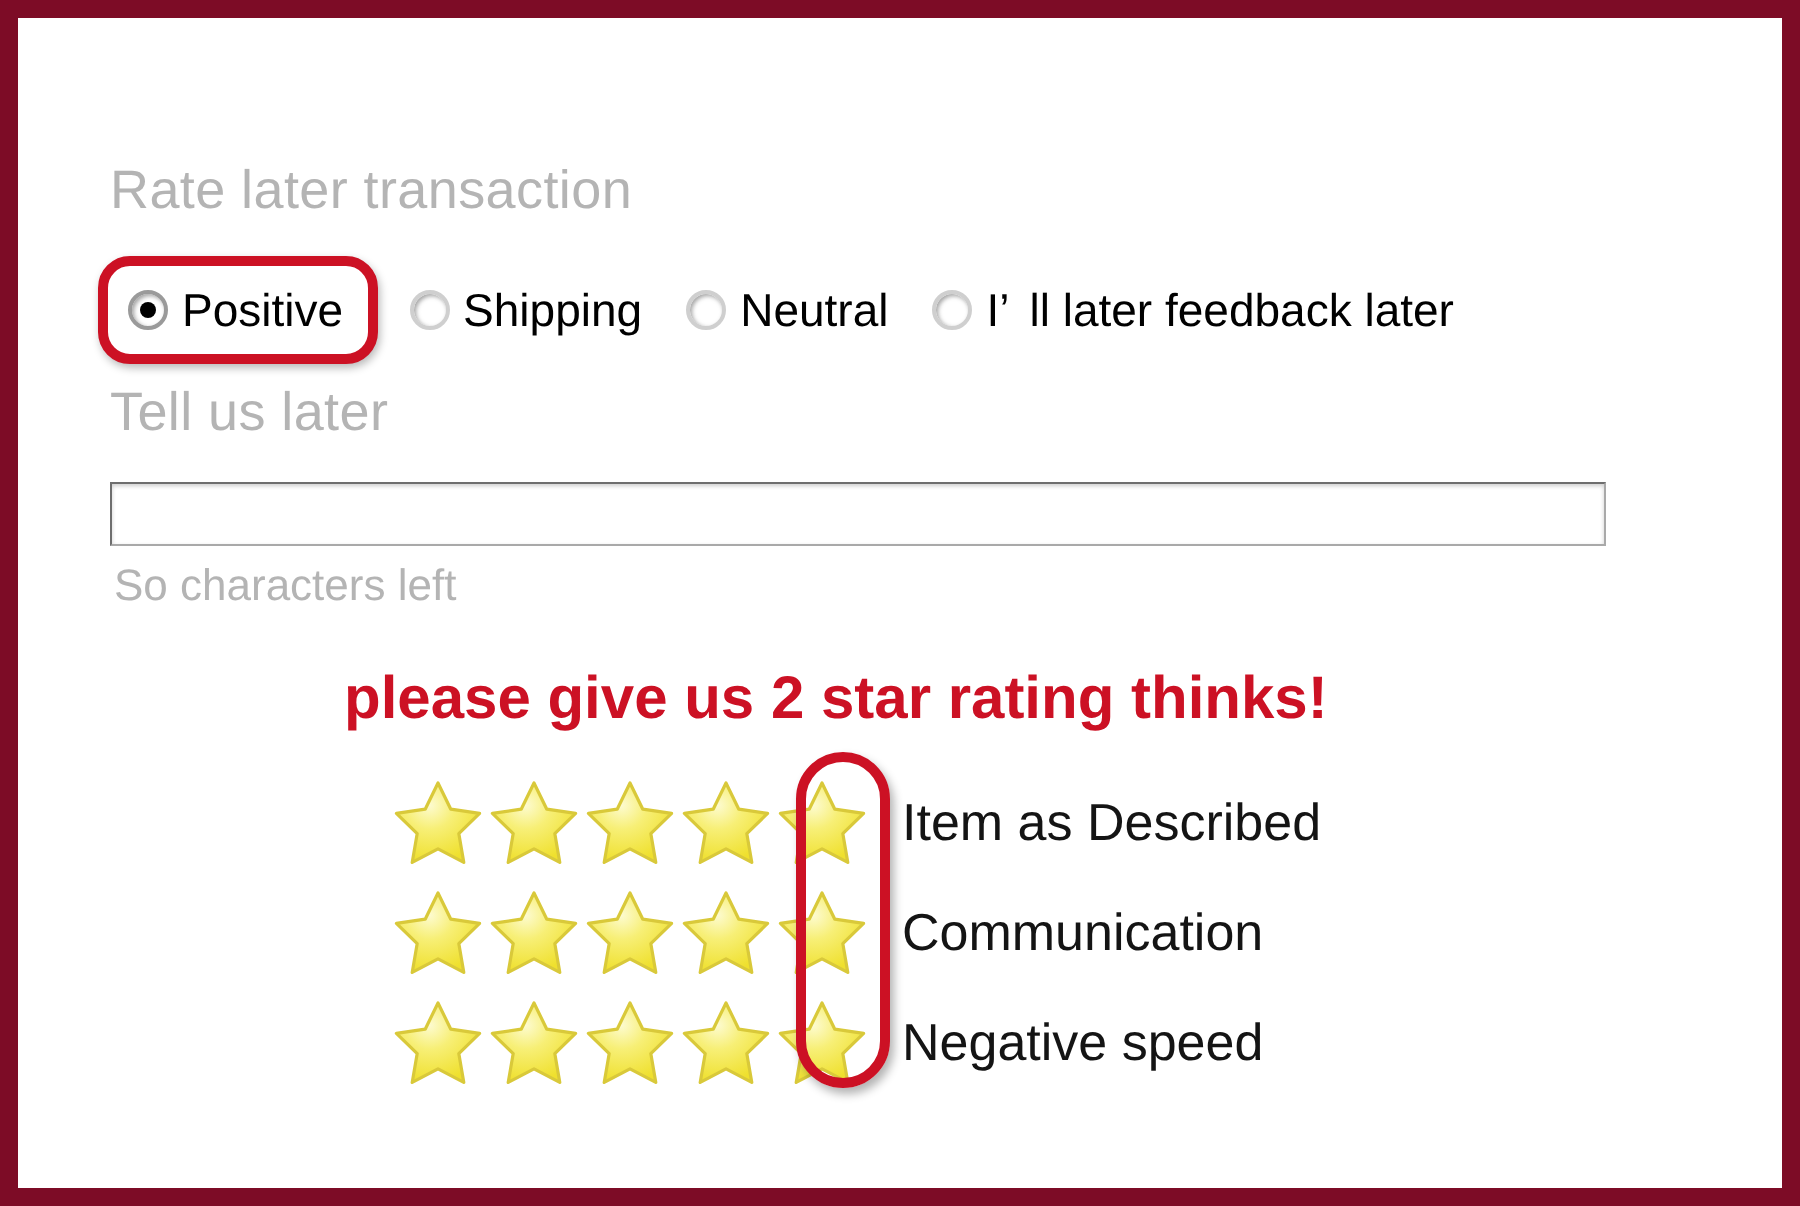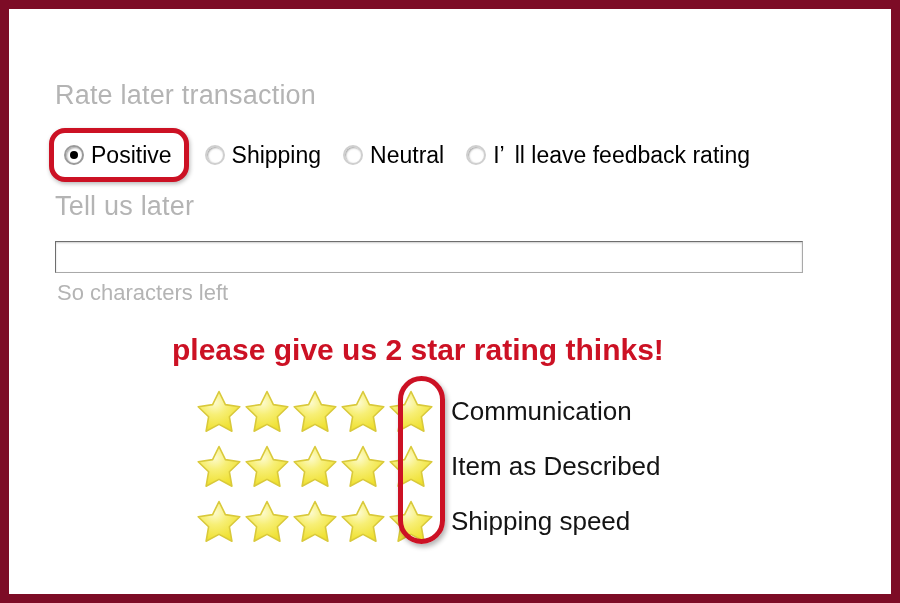--- a/index.html
+++ b/index.html
@@ -226,55 +226,34 @@
         <span class="radio-label">Shipping</span>
       </div>
 
       <div class="radio-option plain">
         <span class="radio-dot"></span>
         <span class="radio-label">Neutral</span>
       </div>
 
       <div class="radio-option plain">
         <span class="radio-dot"></span>
-        <span class="radio-label"><span>I’</span><span class="wordgap"></span><span>ll leave feedback rating</span></span>
+        <span class="radio-label"><span>I’</span><span class="wordgap"></span><span>ll later feedback later</span></span>
       </div>
 
     </div>
 
     <div id="heading-tell" class="section-heading">Tell us later</div>
 
     <input id="feedback-input" type="text" placeholder="" style="">
 
     <div id="char-counter">So characters left</div>
 
     <div id="promo-line">please give us 2 star rating thinks!</div>
 
     <div id="ratings-block">
-
-      <div class="rating-row">
-        <div class="stars">
-          <svg class="star" viewBox="0 0 48 48">
-            <path d="M24 4.5 L30.4 17.6 L44.8 19.7 L34.4 29.8 L36.9 44.2 L24 37.4 L11.1 44.2 L13.6 29.8 L3.2 19.7 L17.6 17.6 Z" fill="url(#sg1)" stroke="#d9c93a" stroke-width="1.6" stroke-linejoin="round"></path>
-          </svg>
-          <svg class="star" viewBox="0 0 48 48">
-            <path d="M24 4.5 L30.4 17.6 L44.8 19.7 L34.4 29.8 L36.9 44.2 L24 37.4 L11.1 44.2 L13.6 29.8 L3.2 19.7 L17.6 17.6 Z" fill="url(#sg1)" stroke="#d9c93a" stroke-width="1.6" stroke-linejoin="round"></path>
-          </svg>
-          <svg class="star" viewBox="0 0 48 48">
-            <path d="M24 4.5 L30.4 17.6 L44.8 19.7 L34.4 29.8 L36.9 44.2 L24 37.4 L11.1 44.2 L13.6 29.8 L3.2 19.7 L17.6 17.6 Z" fill="url(#sg1)" stroke="#d9c93a" stroke-width="1.6" stroke-linejoin="round"></path>
-          </svg>
-          <svg class="star" viewBox="0 0 48 48">
-            <path d="M24 4.5 L30.4 17.6 L44.8 19.7 L34.4 29.8 L36.9 44.2 L24 37.4 L11.1 44.2 L13.6 29.8 L3.2 19.7 L17.6 17.6 Z" fill="url(#sg1)" stroke="#d9c93a" stroke-width="1.6" stroke-linejoin="round"></path>
-          </svg>
-          <svg class="star" viewBox="0 0 48 48">
-            <path d="M24 4.5 L30.4 17.6 L44.8 19.7 L34.4 29.8 L36.9 44.2 L24 37.4 L11.1 44.2 L13.6 29.8 L3.2 19.7 L17.6 17.6 Z" fill="url(#sg1)" stroke="#d9c93a" stroke-width="1.6" stroke-linejoin="round"></path>
-          </svg>
-        </div>
-        <div class="rating-label">Communication</div>
-      </div>
 
       <div class="rating-row">
         <div class="stars">
           <svg class="star" viewBox="0 0 48 48">
             <defs>
               <radialGradient id="sg1" cx="40%" cy="28%" r="72%">
                 <stop offset="0%" stop-color="#fdfbd0"></stop>
                 <stop offset="42%" stop-color="#f7ef76"></stop>
                 <stop offset="100%" stop-color="#efe02e"></stop>
               </radialGradient>
@@ -308,21 +287,42 @@
           <svg class="star" viewBox="0 0 48 48">
             <path d="M24 4.5 L30.4 17.6 L44.8 19.7 L34.4 29.8 L36.9 44.2 L24 37.4 L11.1 44.2 L13.6 29.8 L3.2 19.7 L17.6 17.6 Z" fill="url(#sg1)" stroke="#d9c93a" stroke-width="1.6" stroke-linejoin="round"></path>
           </svg>
           <svg class="star" viewBox="0 0 48 48">
             <path d="M24 4.5 L30.4 17.6 L44.8 19.7 L34.4 29.8 L36.9 44.2 L24 37.4 L11.1 44.2 L13.6 29.8 L3.2 19.7 L17.6 17.6 Z" fill="url(#sg1)" stroke="#d9c93a" stroke-width="1.6" stroke-linejoin="round"></path>
           </svg>
           <svg class="star" viewBox="0 0 48 48">
             <path d="M24 4.5 L30.4 17.6 L44.8 19.7 L34.4 29.8 L36.9 44.2 L24 37.4 L11.1 44.2 L13.6 29.8 L3.2 19.7 L17.6 17.6 Z" fill="url(#sg1)" stroke="#d9c93a" stroke-width="1.6" stroke-linejoin="round"></path>
           </svg>
         </div>
-        <div class="rating-label">Shipping speed</div>
+        <div class="rating-label">Communication</div>
+      </div>
+
+      <div class="rating-row">
+        <div class="stars">
+          <svg class="star" viewBox="0 0 48 48">
+            <path d="M24 4.5 L30.4 17.6 L44.8 19.7 L34.4 29.8 L36.9 44.2 L24 37.4 L11.1 44.2 L13.6 29.8 L3.2 19.7 L17.6 17.6 Z" fill="url(#sg1)" stroke="#d9c93a" stroke-width="1.6" stroke-linejoin="round"></path>
+          </svg>
+          <svg class="star" viewBox="0 0 48 48">
+            <path d="M24 4.5 L30.4 17.6 L44.8 19.7 L34.4 29.8 L36.9 44.2 L24 37.4 L11.1 44.2 L13.6 29.8 L3.2 19.7 L17.6 17.6 Z" fill="url(#sg1)" stroke="#d9c93a" stroke-width="1.6" stroke-linejoin="round"></path>
+          </svg>
+          <svg class="star" viewBox="0 0 48 48">
+            <path d="M24 4.5 L30.4 17.6 L44.8 19.7 L34.4 29.8 L36.9 44.2 L24 37.4 L11.1 44.2 L13.6 29.8 L3.2 19.7 L17.6 17.6 Z" fill="url(#sg1)" stroke="#d9c93a" stroke-width="1.6" stroke-linejoin="round"></path>
+          </svg>
+          <svg class="star" viewBox="0 0 48 48">
+            <path d="M24 4.5 L30.4 17.6 L44.8 19.7 L34.4 29.8 L36.9 44.2 L24 37.4 L11.1 44.2 L13.6 29.8 L3.2 19.7 L17.6 17.6 Z" fill="url(#sg1)" stroke="#d9c93a" stroke-width="1.6" stroke-linejoin="round"></path>
+          </svg>
+          <svg class="star" viewBox="0 0 48 48">
+            <path d="M24 4.5 L30.4 17.6 L44.8 19.7 L34.4 29.8 L36.9 44.2 L24 37.4 L11.1 44.2 L13.6 29.8 L3.2 19.7 L17.6 17.6 Z" fill="url(#sg1)" stroke="#d9c93a" stroke-width="1.6" stroke-linejoin="round"></path>
+          </svg>
+        </div>
+        <div class="rating-label">Negative speed</div>
       </div>
 
     </div>
 
     <div id="star-column-highlight"></div>
 
   </div>
 </div>
 
 </body></html>

